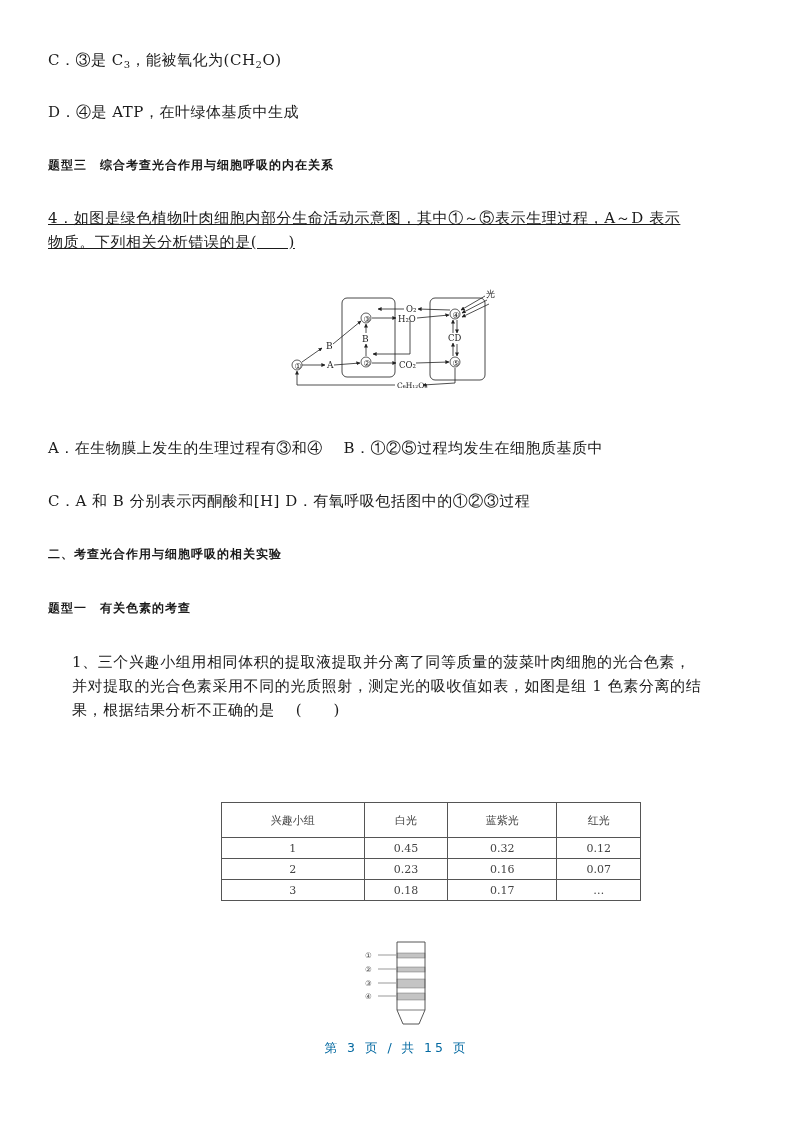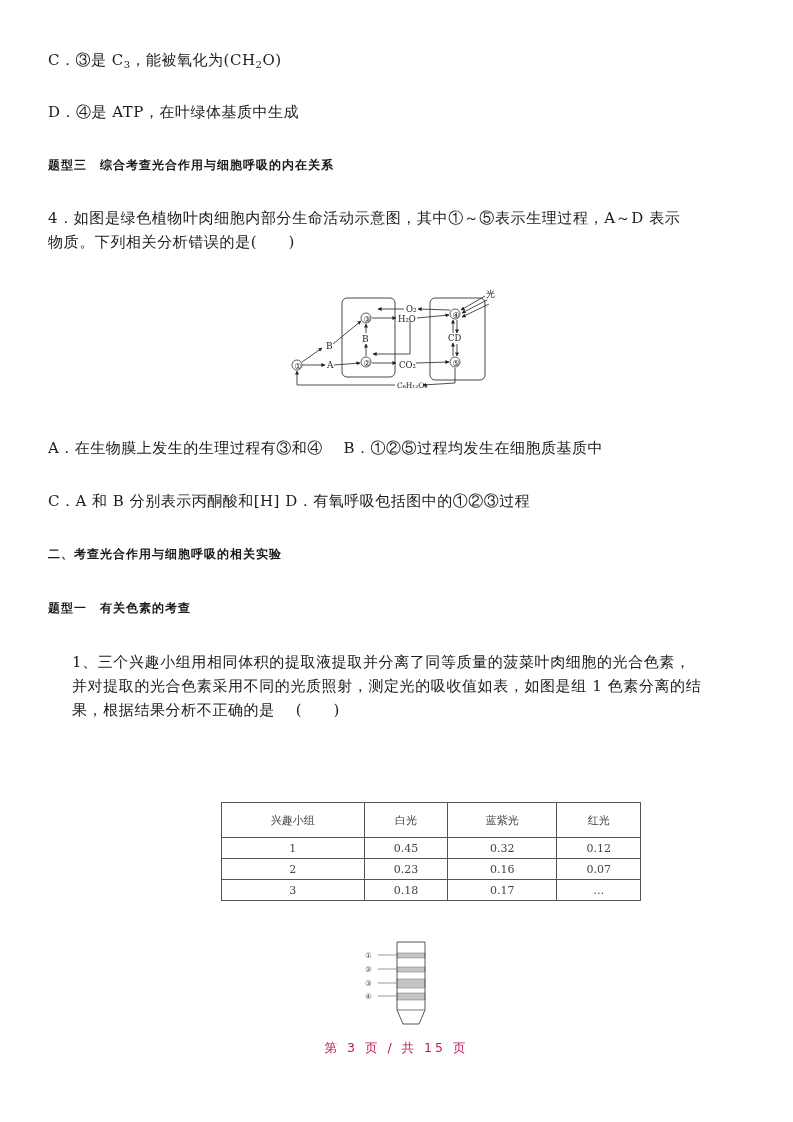--- a/index.html
+++ b/index.html
@@ -10,33 +10,33 @@
   .para { position:absolute; left:48px; width:700px; font-size:15px; line-height:24px; letter-spacing:0.6px; }
   sub { font-size:10px; vertical-align:-3px; }
   .diagram { position:absolute; left:285px; top:284px; width:225px; height:112px; }
   table.absorb { position:absolute; left:221px; top:802px; width:420px; border-collapse:collapse;
                  font-family:"DejaVu Serif","Liberation Serif",serif; font-size:11px; color:#444; }
   table.absorb td, table.absorb th { border:1px solid #555; text-align:center; font-weight:normal; }
   table.absorb th { height:32px; }
   table.absorb td { height:18px; }
   .column-fig { position:absolute; left:355px; top:938px; width:80px; height:90px; }
   .footer { position:absolute; left:0; width:793px; top:1040px; text-align:center;
-            font-family:"DejaVu Sans","Liberation Sans",sans-serif; font-size:12.5px; letter-spacing:3px; color:#be185d; }
+            font-family:"DejaVu Sans","Liberation Sans",sans-serif; font-size:12.5px; letter-spacing:3px; color:#0369a1; }
 </style>
 </head>
 <body>
 
 <div class="line" style="top:48px;">
   <span>C．③是 C</span><sub>3</sub><span>，能被氧化为(CH</span><sub>2</sub><span>O)</span>
 </div>
 <div class="line" style="top:100px;">D．④是 ATP，在叶绿体基质中生成</div>
 
 <div class="line bold" style="top:153px;">题型三　综合考查光合作用与细胞呼吸的内在关系</div>
 
-<div class="para" style="top:206px;">
+<div class="para" style="top:206px;text-decoration:underline;">
   <div>4．如图是绿色植物叶肉细胞内部分生命活动示意图，其中①～⑤表示生理过程，A～D 表示</div>
   <div>物质。下列相关分析错误的是(　　)</div>
 </div>
 
 <svg class="diagram" viewBox="0 0 225 112" xmlns="http://www.w3.org/2000/svg">
   <defs>
     <marker id="ah" markerWidth="5" markerHeight="5" refX="4.5" refY="2.5" orient="auto">
       <path d="M0,0 L5,2.5 L0,5 z" fill="#222"></path>
     </marker>
   </defs>

